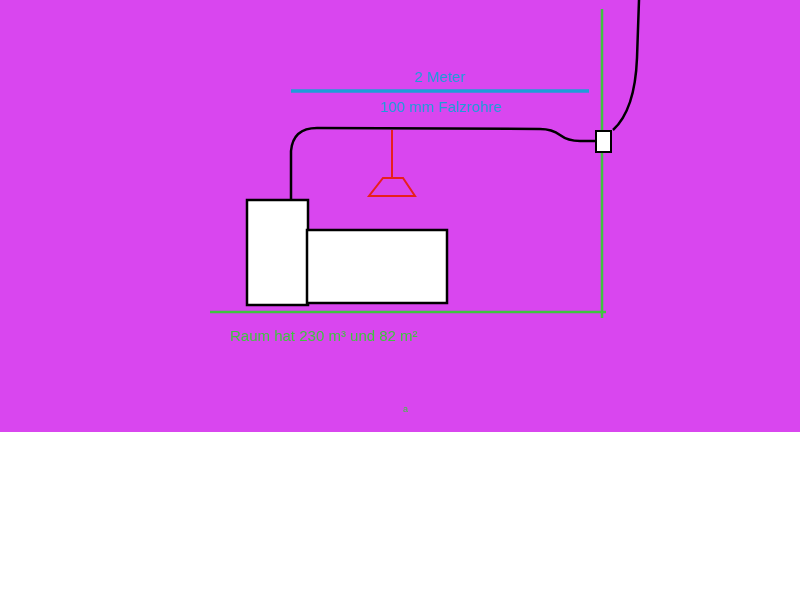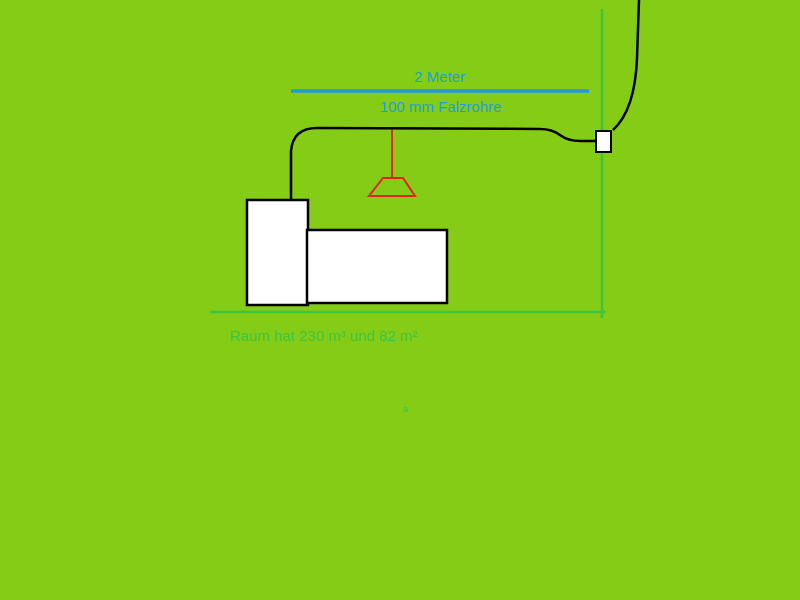--- a/index.html
+++ b/index.html
@@ -3,22 +3,22 @@
 <meta charset="utf-8">
 <style>
   html, body {
     margin: 0;
     padding: 0;
     background: #ffffff;
   }
   .canvas {
     position: relative;
     width: 800px;
-    height: 600px;
-    background: #84cc16;
+    height: 432px;
+    background: #d946ef;
     overflow: hidden;
     font-family: "Liberation Sans", sans-serif;
   }
   svg {
     display: block;
   }
   svg text {
     font-family: "Liberation Sans", sans-serif;
   }
   .label-main { font-size: 15px; }

